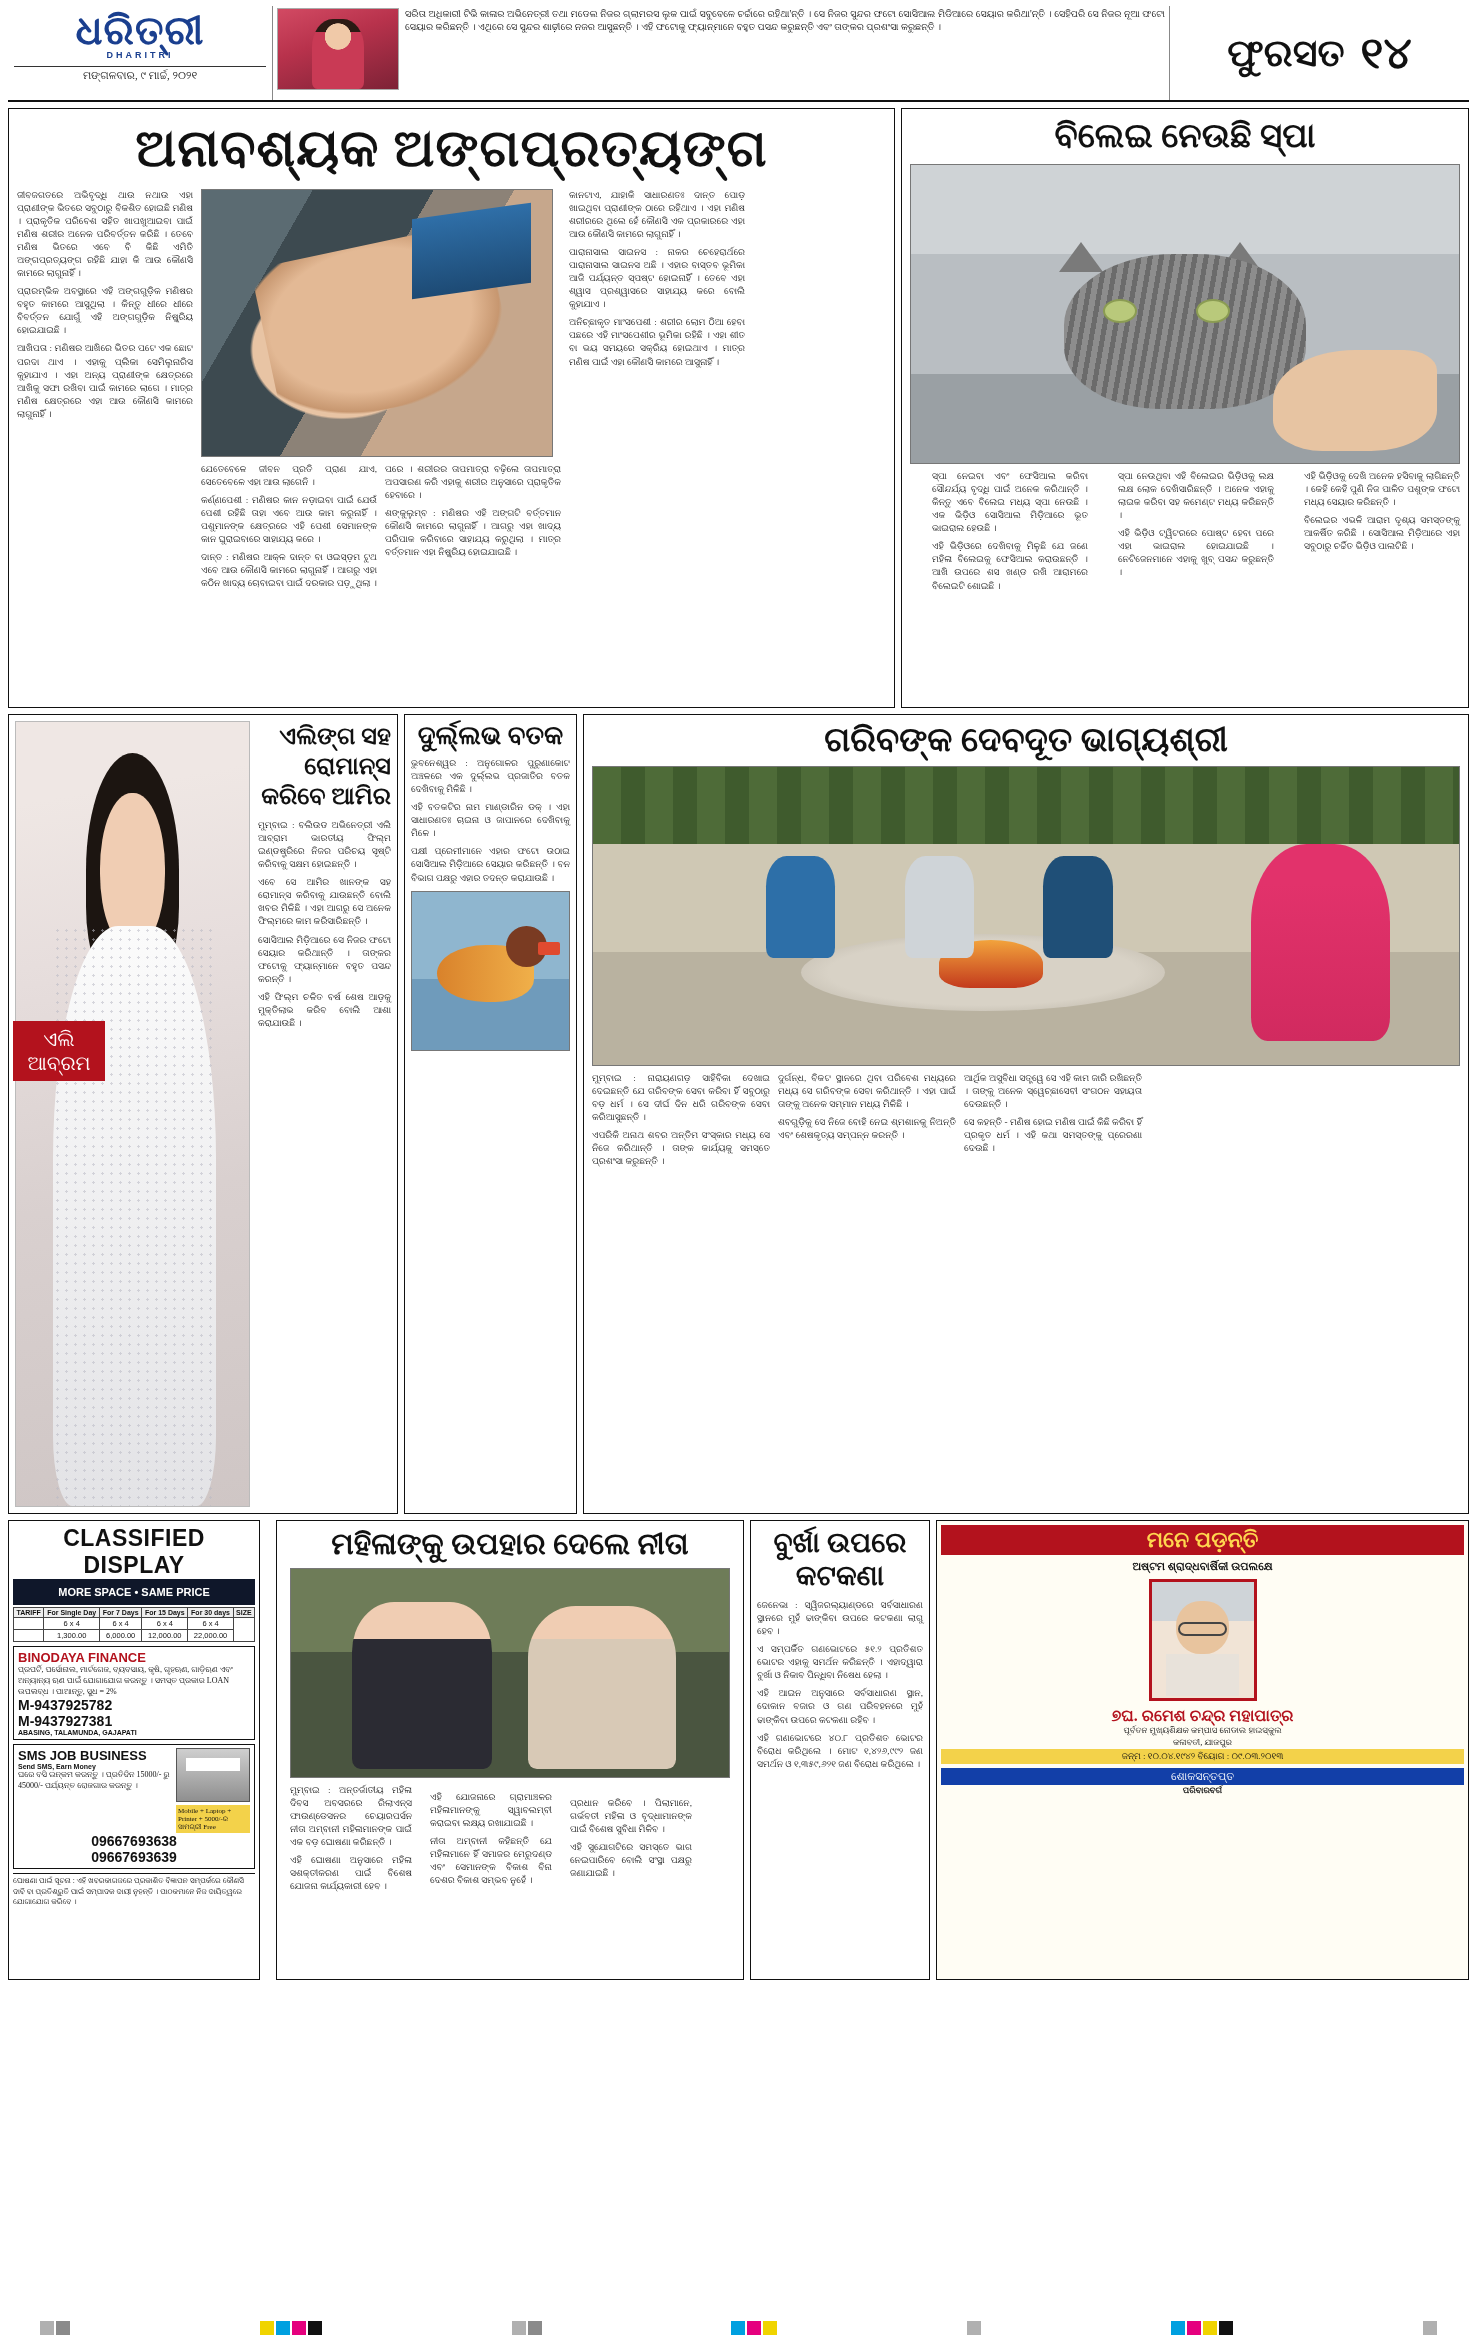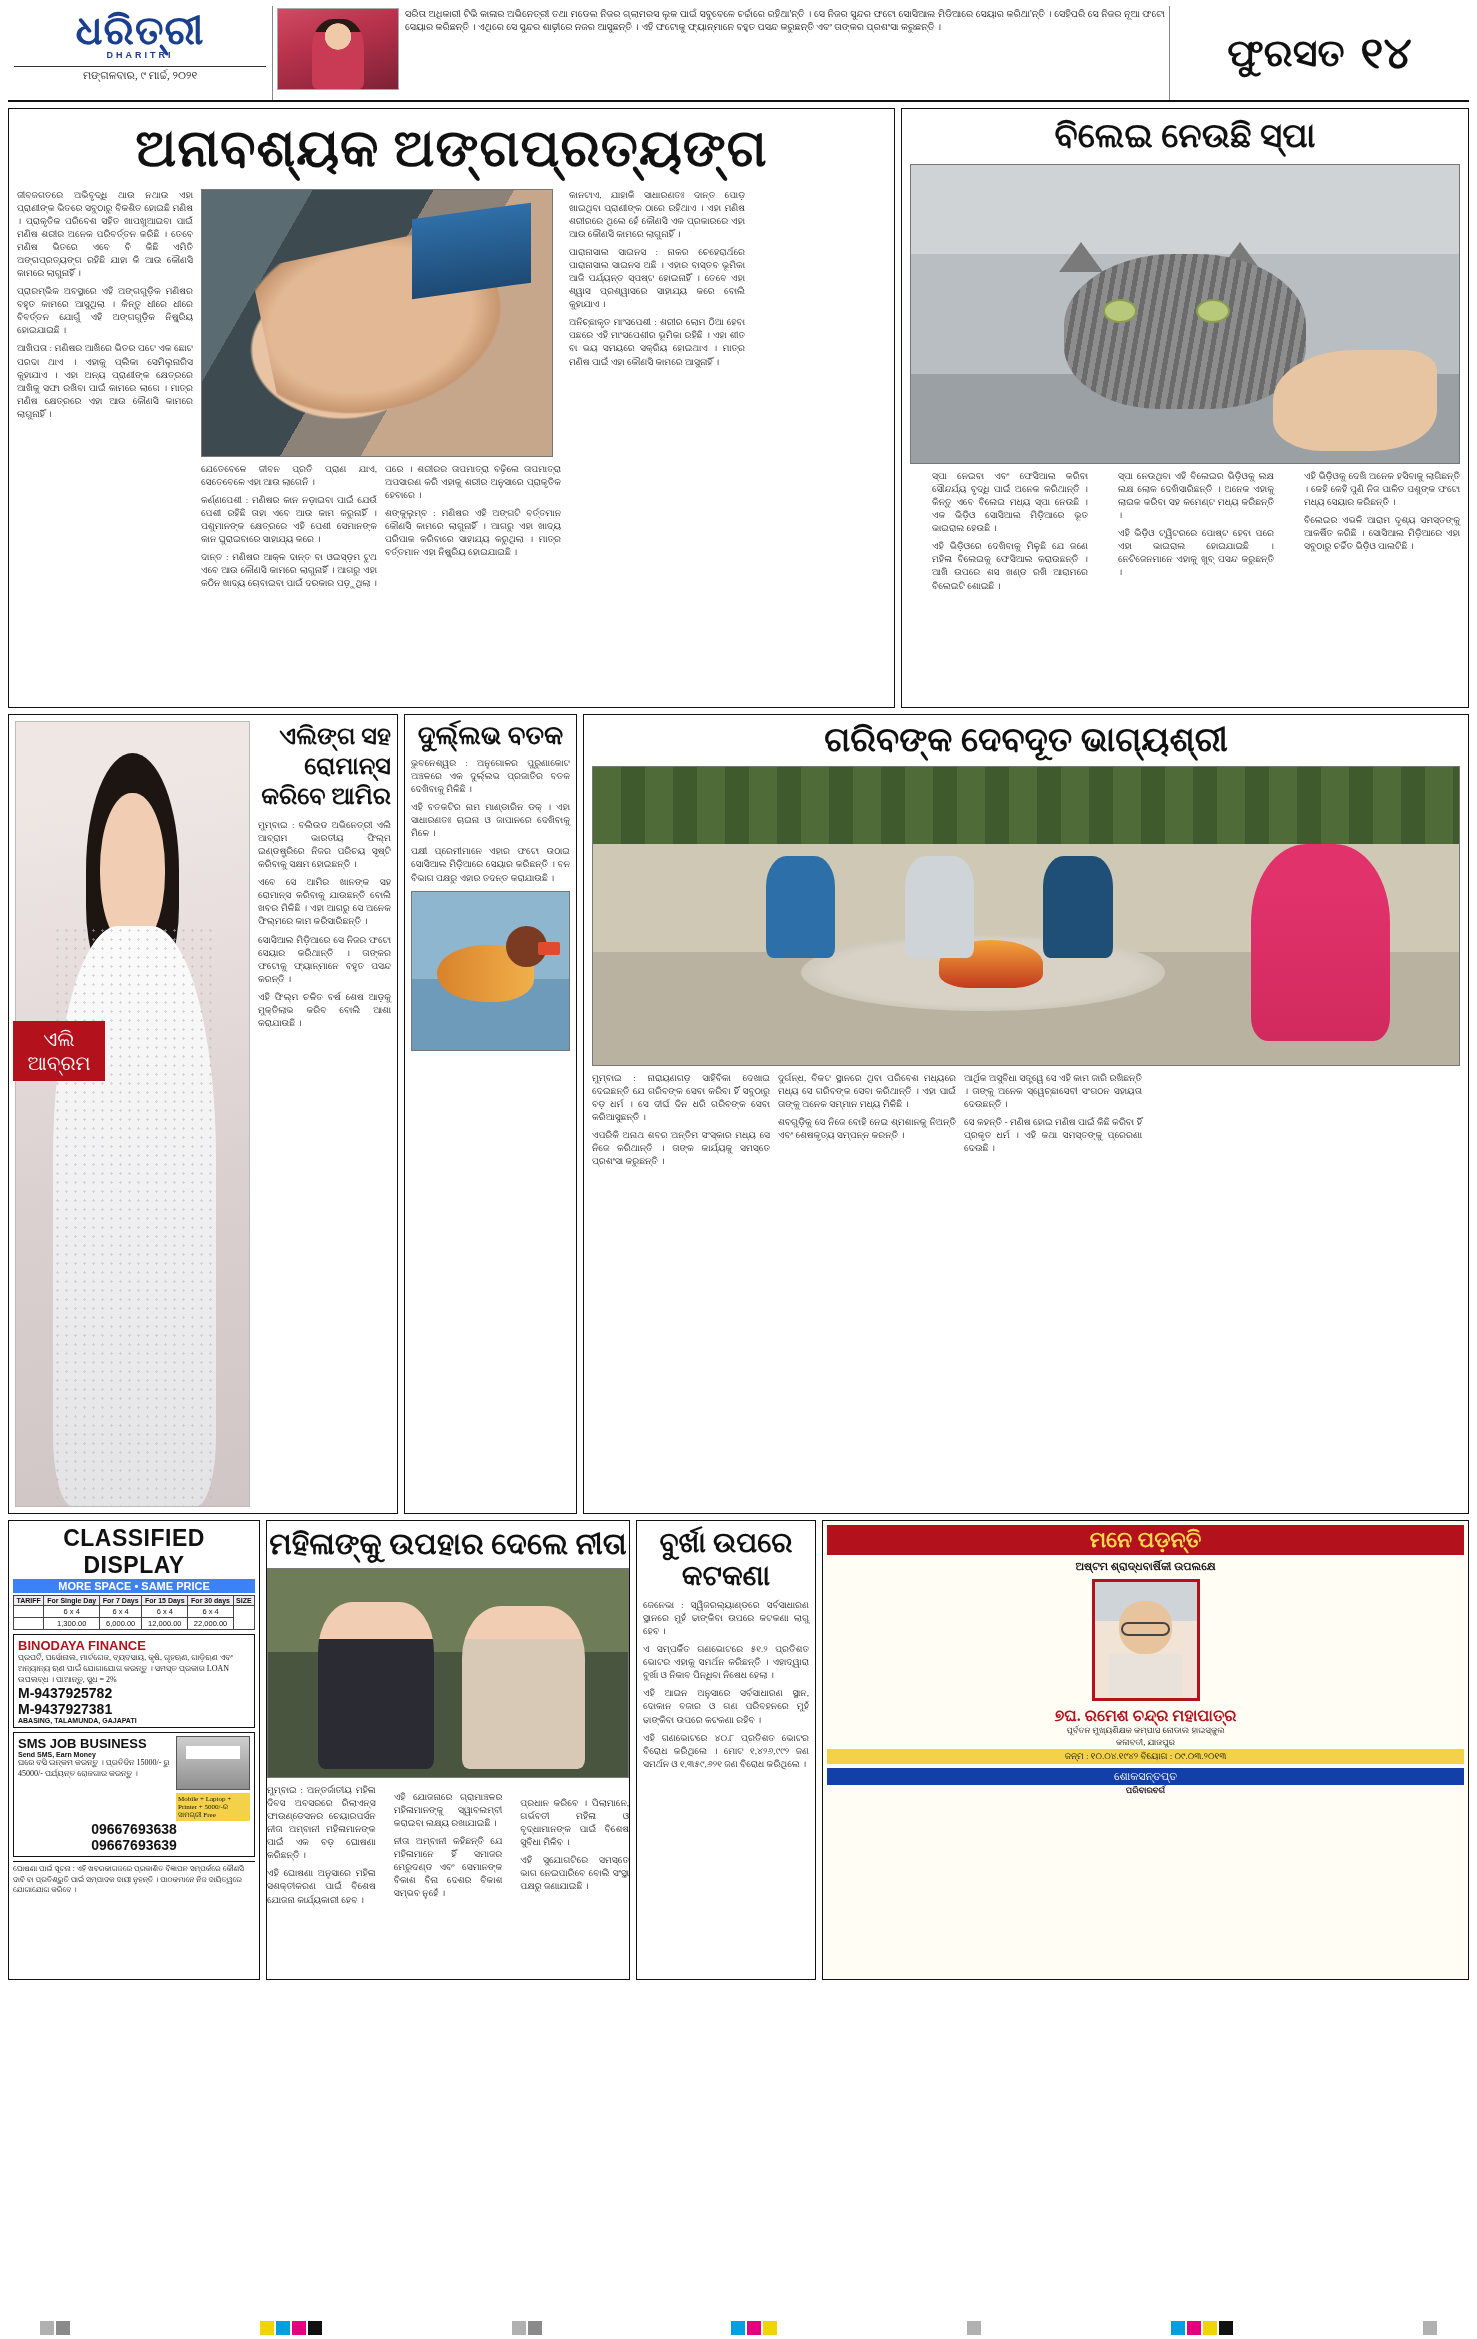--- a/index.html
+++ b/index.html
@@ -151,38 +151,38 @@
     position:absolute; top:30%; width:8%; height:34%; background:#2d6fa8; border-radius:30% 30% 10% 10%;
   }
   .fire-photo .m1{left:20%;} .fire-photo .m2{left:36%; background:#cfd4d8;} .fire-photo .m3{left:52%; background:#1f4f77;}
   .poor-cols { display:flex; gap:8px; margin-top:6px; }
   .poor-col { width:178px; }
 
   
   .bot-wrap { display:flex; margin-top:6px; height:460px; }
   .classified { width:252px; border:1px solid #111; padding:4px; }
   .cd-title { font-size:23px; font-weight:bold; text-align:center; letter-spacing:.5px; }
-  .cd-sub { font-size:11px; font-weight:bold; text-align:center; background:#3b82f6; color:#fff; padding:1px 0; }
+  .cd-sub { font-size:11px; font-weight:bold; text-align:center; background:#0f172a; color:#fff; padding:7px 0; }
   .cd-table { width:100%; border-collapse:collapse; font-size:7.5px; margin-top:2px;}
   .cd-table th, .cd-table td { border:1px solid #444; padding:1px 2px; text-align:center; }
   .cd-table th { background:#eee; font-size:7px; }
   .ad-box { border:1px solid #111; margin-top:4px; padding:3px 4px; }
   .ad-title { font-size:13px; font-weight:bold; color:#b3121d; }
   .ad-body { font-size:8px; line-height:1.35; }
   .ad-phone { font-size:14px; font-weight:bold; }
   .ad2 { display:flex; gap:4px; }
   .ad2 .left { flex:1; }
   .ad2 .right { width:74px; }
   .printer {
     width:100%; height:54px; background:linear-gradient(180deg,#cfcfcf,#8f8f8f);
     border:1px solid #555; position:relative;
   }
   .printer:after{ content:""; position:absolute; left:12%; top:16%; width:76%; height:26%; background:#fff; }
 
-  .mahila { width:364px; border:1px solid #111; margin-left:6px; padding:6px 0; }
+  .mahila { width:468px; border:1px solid #111; margin-left:16px; padding:6px 13px; }
   .mahila-head { font-family:"Liberation Serif", serif; font-size:30px; font-weight:bold; text-align:center; }
   .couple-photo {
     width:100%; height:210px; margin-top:6px; border:1px solid #777; position:relative; overflow:hidden;
     background:linear-gradient(180deg,#6e7c58 0 40%, #4a5540 40% 100%);
   }
   .couple-photo .m { position:absolute; left:14%; top:16%; width:32%; height:80%; background:linear-gradient(180deg,#f0cdb3 0 22%, #2b2b33 22% 100%); border-radius:30% 30% 6% 6%; }
   .couple-photo .w { position:absolute; right:12%; top:18%; width:34%; height:78%; background:linear-gradient(180deg,#f0cdb3 0 20%, #d8c9b6 20% 100%); border-radius:32% 32% 6% 6%; }
   .mah-cols { display:flex; gap:18px; margin-top:6px;align-items:center; }
   .mah-col { width:122px; }
 

